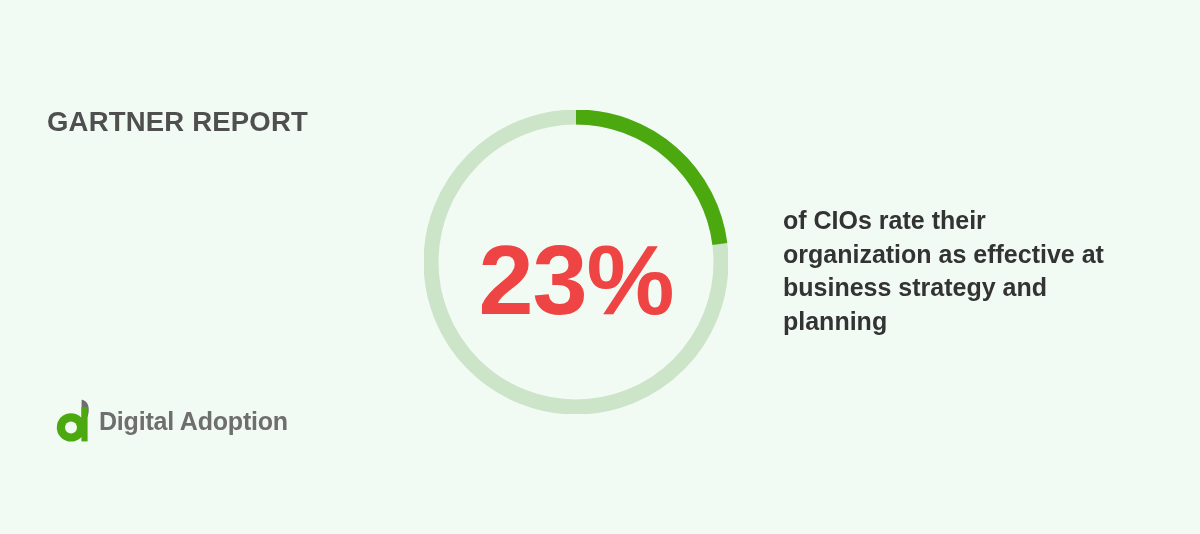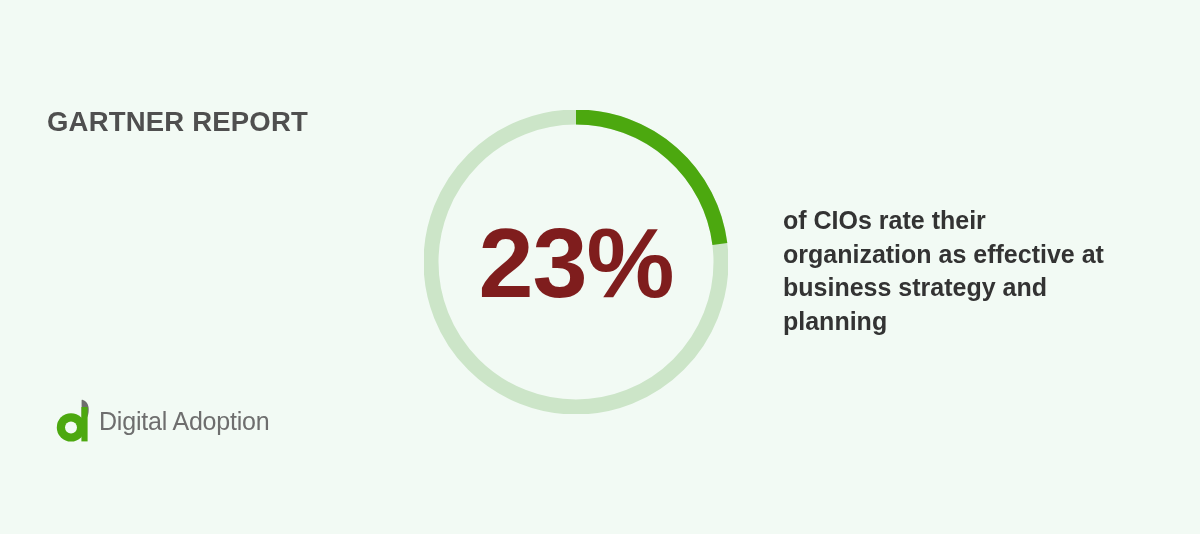--- a/index.html
+++ b/index.html
@@ -46,30 +46,30 @@
     height: 304px;
   }
   .donut-svg {
     display: block;
     width: 304px;
     height: 304px;
   }
   .donut-center-label {
     position: absolute;
     left: 0;
-    top: 0;
+    top: 17px;
     width: 304px;
     height: 304px;
     display: flex;
     align-items: center;
     justify-content: center;
     font-size: 99px;
     font-weight: bold;
     letter-spacing: -1px;
-    color: #7f1d1d;
+    color: #ef4444;
     line-height: 1;
   }
 
   
   .description {
     position: absolute;
     left: 783px;
     top: 204px;
     width: 335px;
     font-size: 25px;
@@ -88,21 +88,21 @@
   }
   .logo-mark {
     display: block;
     width: 40px;
     height: 46px;
   }
   .logo-text {
     margin-left: 3px;
     font-size: 25px;
     line-height: 28px;
-    font-weight: normal;
+    font-weight: bold;
     color: #6e6e6e;
     letter-spacing: -0.2px;
     white-space: nowrap;
   }
 </style>
 </head>
 <body>
 
 <div class="canvas">
 

